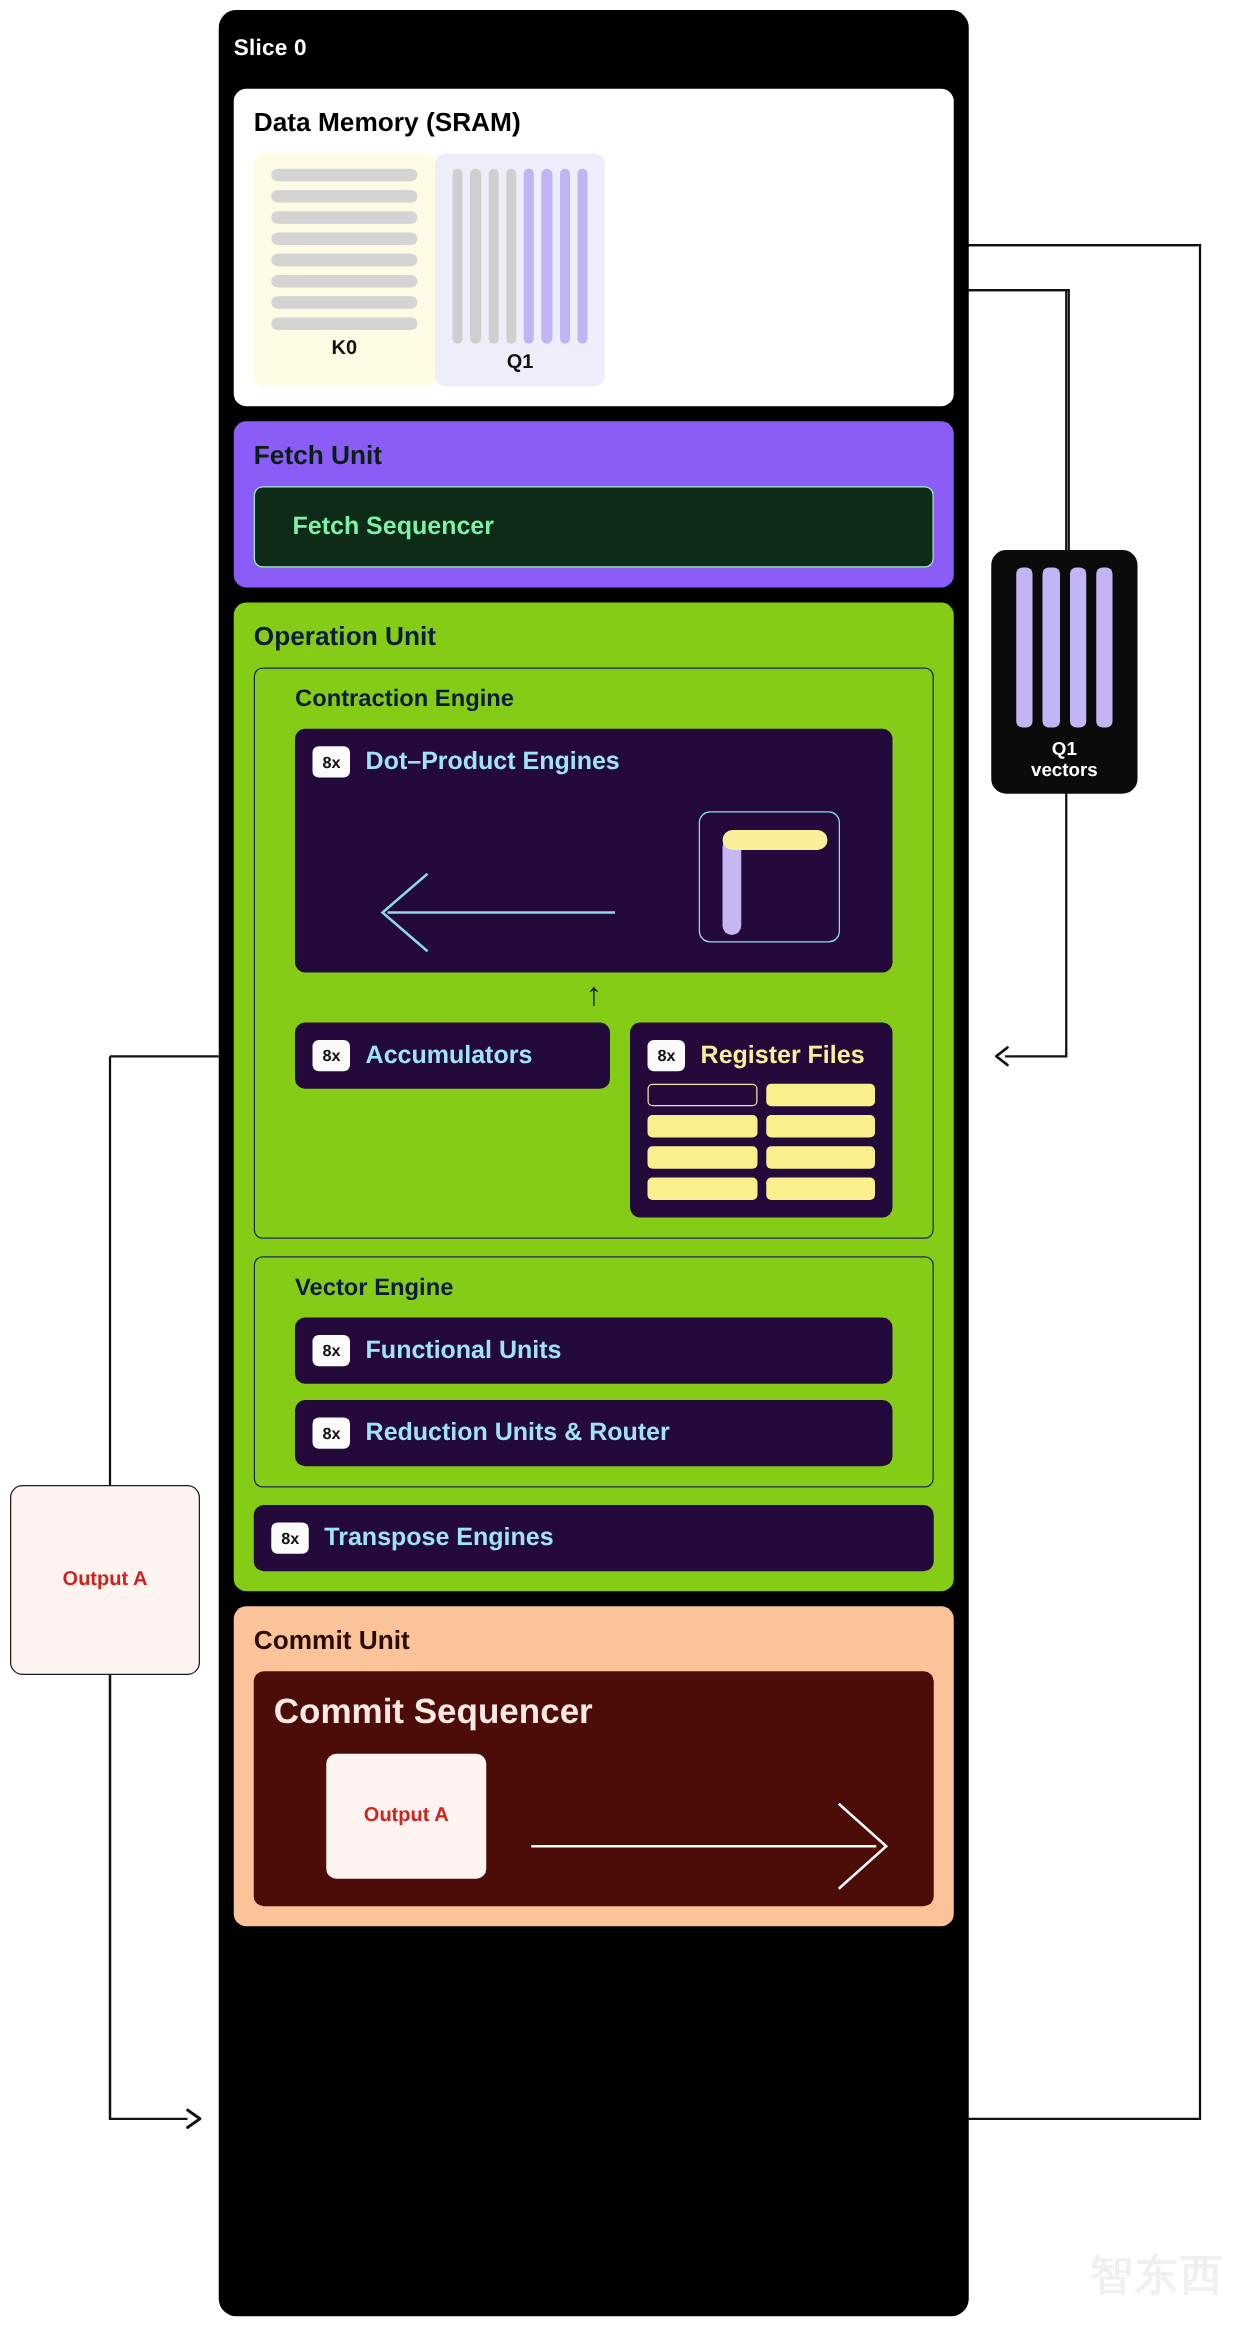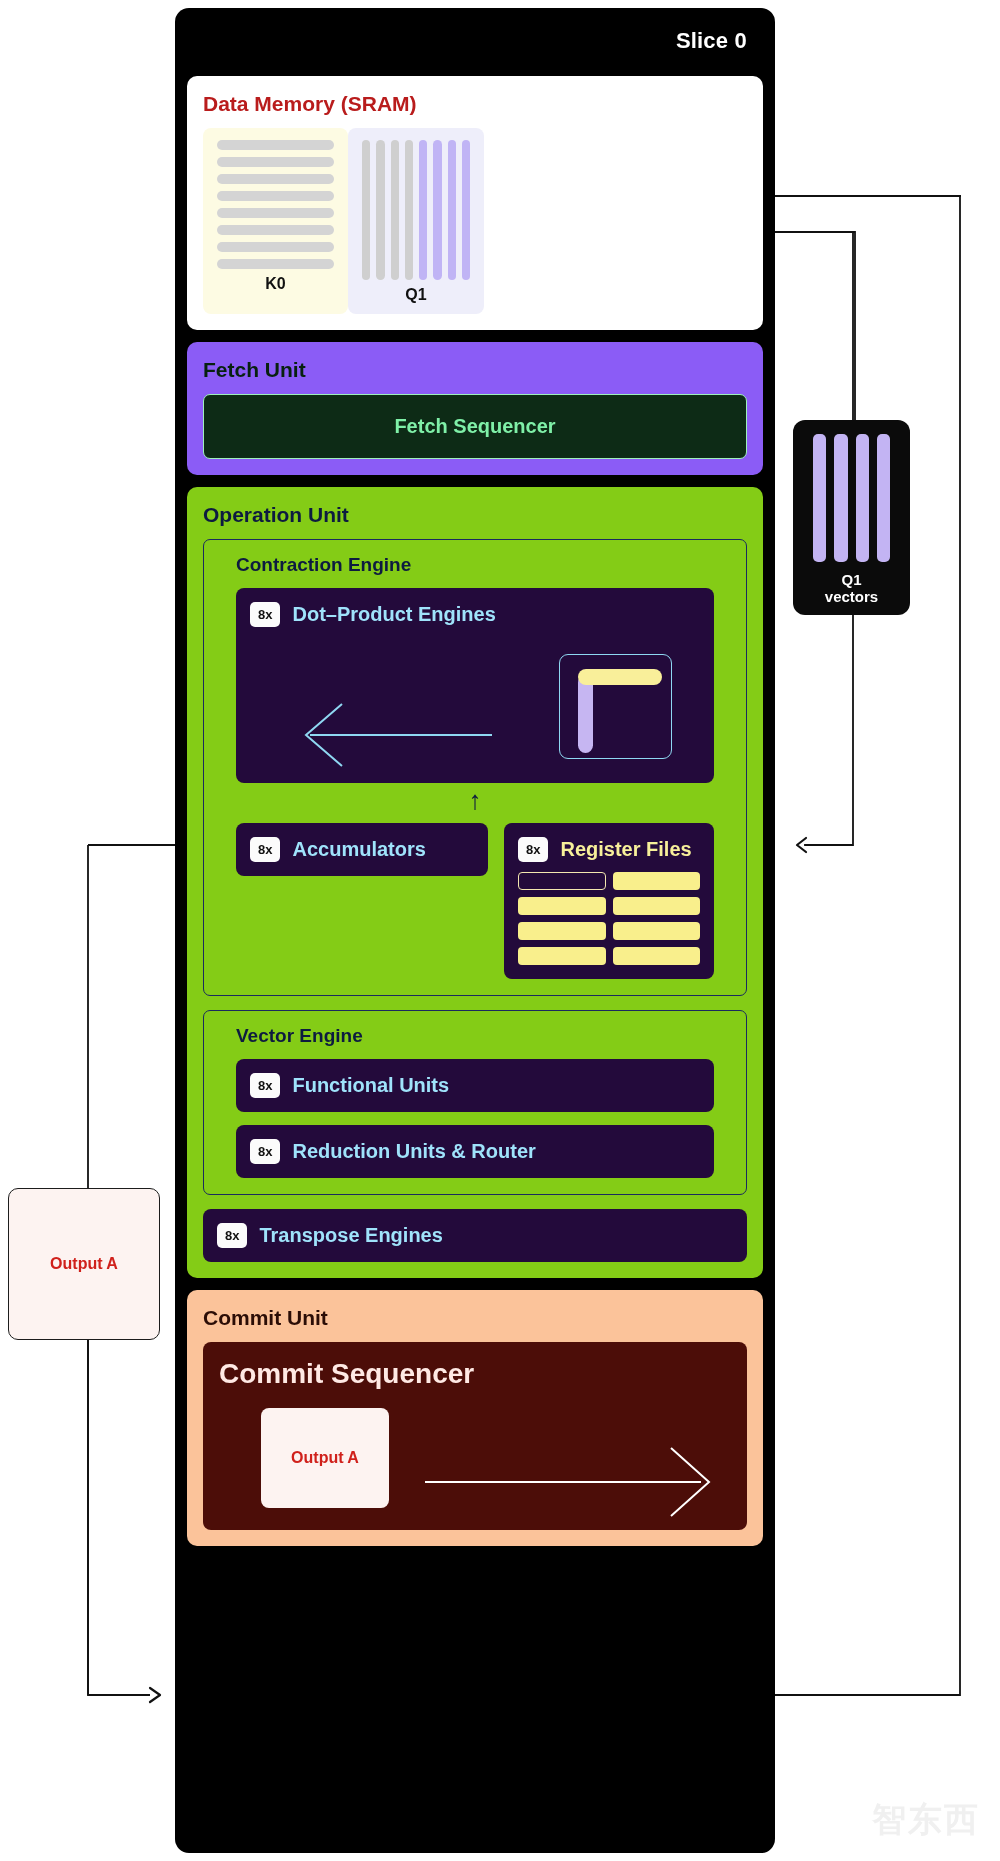--- a/index.html
+++ b/index.html
@@ -14,49 +14,49 @@
   
   #wires { position:absolute; inset:0; width:1000px; height:1861px; pointer-events:none; }
 
   
   .slice {
     position:absolute; left:175px; top:8px; width:600px; height:1845px;
     background:#000000; border-radius:14px;
     padding:12px; display:flex; flex-direction:column; gap:12px;
   }
   .slice-title {
-    color:#ffffff; font-size:22px; font-weight:700; text-align:right;
+    color:#ffffff; font-size:18px; font-weight:700; 
     padding:8px 16px 10px 0; letter-spacing:.2px;
   }
 
   
   .panel { border-radius:10px; padding:16px 16px 16px 16px; }
   .panel-title { font-size:21px; font-weight:700; margin-bottom:12px; }
 
   
   .mem { background:#ffffff; }
-  .mem .panel-title { color:#b91c1c; }
+  .mem .panel-title { color:#000000; }
   .mem-row { display:flex; gap:0; }
   .mem-block { border-radius:8px; padding:12px 14px 6px; }
   .mem-k { background:#fdfbe3; width:145px; }
   .mem-q { background:#eeeefa; width:136px; }
   .mem-label { text-align:center; font-size:16px; color:#111; font-weight:600; padding:6px 0 4px; }
   .hbars { display:flex; flex-direction:column; gap:7px; }
   .hbar { height:10px; border-radius:5px; background:#d4d4d4; }
   .vbars { display:flex; gap:6px; height:140px; }
   .vbar { flex:1; border-radius:5px; background:#cfcfcf; }
   .vbar.accent { background:#c0b4f5; }
 
   
   .fetch { background:#8b5cf6; }
   .fetch .panel-title { color:#07210f; }
   .fetch-box {
     background:#0d2b16; border:1px solid #9ef0bb; border-radius:7px;
     color:#7ff0a8; font-size:20px; font-weight:600;
-    padding:20px 15px; margin-bottom:13px;text-align:center;
+    padding:20px 30px; margin-bottom:13px;
   }
   .fetch-box:last-child { margin-bottom:0; }
 
   
   .op { background:#84cc16; }
   .op .panel-title { color:#0d1b40; }
   .sub {
     border:1.5px solid #1a2a5e; border-radius:7px;
     padding:14px 32px 16px; margin-bottom:14px;
   }
@@ -109,21 +109,21 @@
   .out-card {
     position:absolute; left:58px; top:66px; width:128px; height:100px;
     background:#fdf3f1; border-radius:8px;
     display:flex; align-items:center; justify-content:center;
     color:#d0211c; font-size:16px; font-weight:600;
   }
   .commit-arrow { position:absolute; left:218px; top:100px; }
 
   
   .qcard {
-    position:absolute; left:793px; top:420px; width:117px; height:195px;
+    position:absolute; left:793px; top:440px; width:117px; height:195px;
     background:#0b0b0b; border-radius:12px; padding:14px 20px 10px;
     display:flex; flex-direction:column;
   }
   .qcard-bars { display:flex; gap:8px; flex:1; }
   .qcard-bar { flex:1; border-radius:5px; background:#c3b4f3; }
   .qcard-label { color:#fff; text-align:center; font-size:15px; font-weight:600; padding-top:9px; }
 
   
   .outcard {
     position:absolute; left:8px; top:1188px; width:152px; height:152px;

